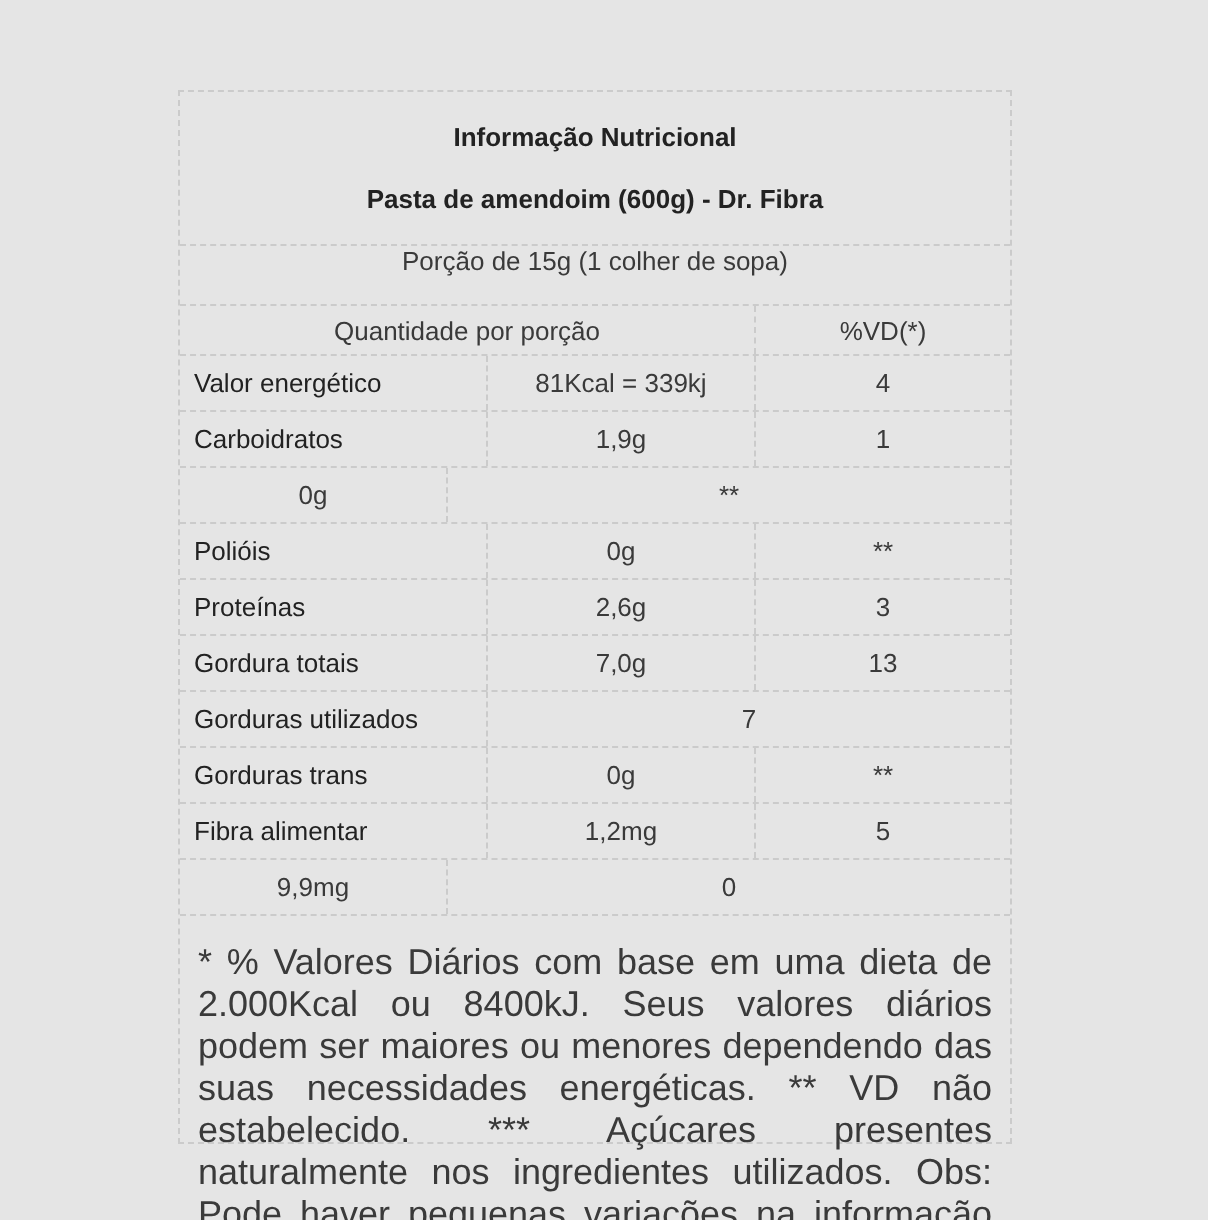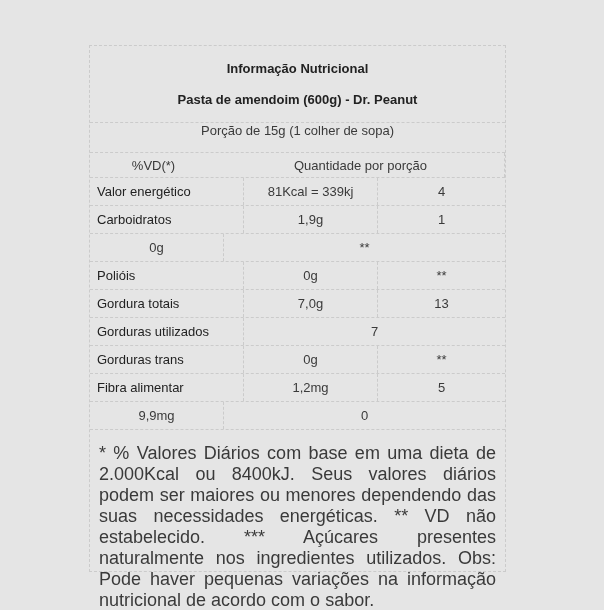--- a/index.html
+++ b/index.html
@@ -102,30 +102,30 @@
   }
 </style>
 </head>
 <body>
 
 <div class="page">
   <div class="label-table">
 
     <div class="row row-title">
       <div class="title-line">Informação Nutricional</div>
-      <div class="title-line">Pasta de amendoim (600g) - Dr. Peanut</div>
+      <div class="title-line">Pasta de amendoim (600g) - Dr. Fibra</div>
     </div>
 
     <div class="row row-serving">
       <span class="serving-text">Porção de 15g (1 colher de sopa)</span>
     </div>
 
     <div class="row row-colhead">
+      <div class="cell cell-qtyhead">Quantidade por porção</div>
       <div class="cell cell-vdhead">%VD(*)</div>
-      <div class="cell cell-qtyhead">Quantidade por porção</div>
     </div>
 
     <div class="row row-data">
       <div class="cell cell-label">Valor energético</div>
       <div class="cell cell-amount">81Kcal = 339kj</div>
       <div class="cell cell-vd">4</div>
     </div>
 
     <div class="row row-data">
       <div class="cell cell-label">Carboidratos</div>
@@ -137,20 +137,25 @@
       <div class="cell cell-amount">0g</div>
       <div class="cell cell-vd">**</div>
     </div>
 
     <div class="row row-data">
       <div class="cell cell-label">Polióis</div>
       <div class="cell cell-amount">0g</div>
       <div class="cell cell-vd">**</div>
     </div>
 
+    <div class="row row-data">
+      <div class="cell cell-label">Proteínas</div>
+      <div class="cell cell-amount">2,6g</div>
+      <div class="cell cell-vd">3</div>
+    </div>
 
     <div class="row row-data">
       <div class="cell cell-label">Gordura totais</div>
       <div class="cell cell-amount">7,0g</div>
       <div class="cell cell-vd">13</div>
     </div>
 
     <div class="row row-data">
       <div class="cell cell-label">Gorduras utilizados</div>
       <div class="cell cell-vd">7</div>

